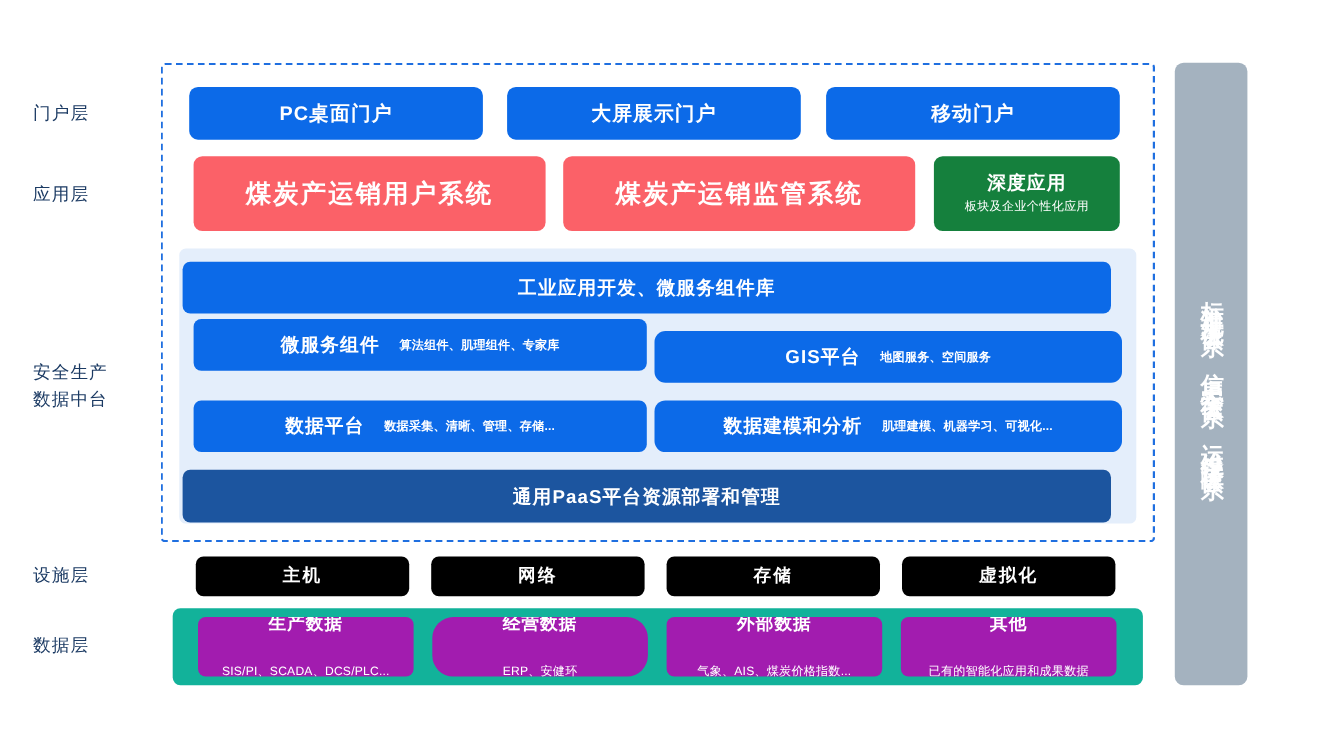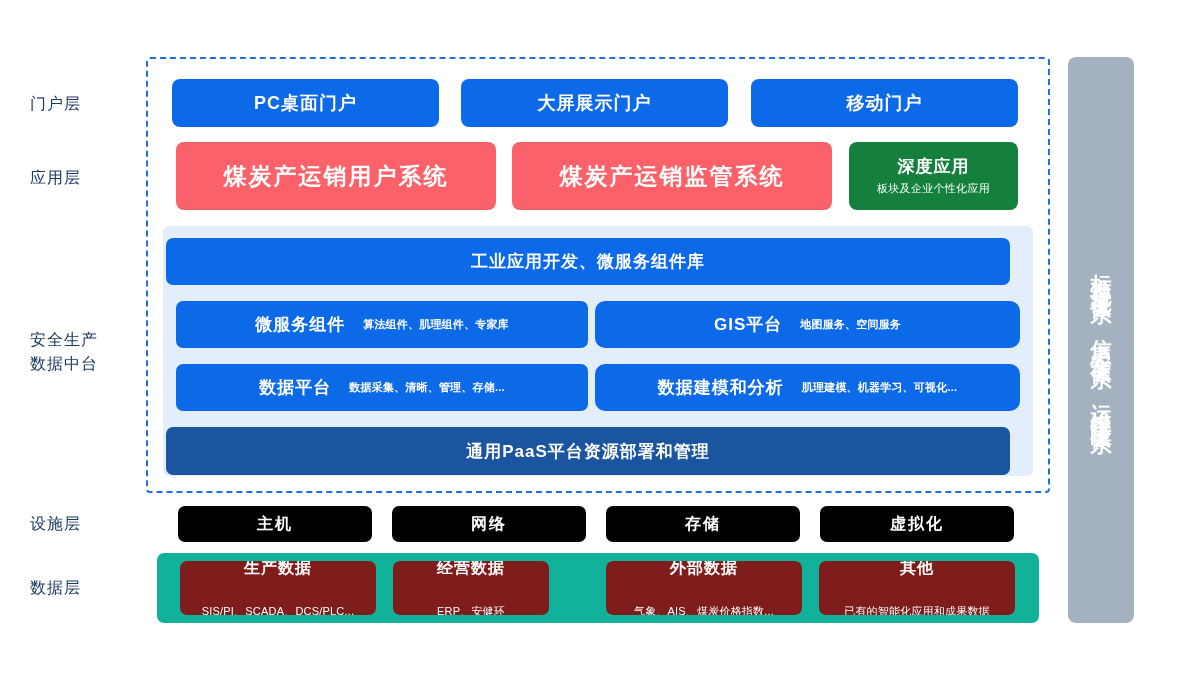--- a/index.html
+++ b/index.html
@@ -167,21 +167,21 @@
     width: 882px;
     height: 70px;
     background: #12b29a;
     border-radius: 7px;
     box-sizing: border-box;
   }
   .data-card {
     position: absolute;
     top: 8px;
     height: 54px;
-    background: #7f1d1d;
+    background: #a21caf;
     border-radius: 7px;
     display: flex;
     flex-direction: column;
     align-items: center;
     justify-content: center;
     color: #ffffff;
     box-sizing: border-box;
     overflow: hidden;
     gap: 24px;
   }
@@ -260,21 +260,21 @@
     <div class="t1">深度应用</div>
     <div class="t2">板块及企业个性化应用</div>
   </div>
 
   <div class="mid-panel">
 
     <div class="mid-card full" style="top:12px;">
       <span class="mid-title">工业应用开发、微服务组件库</span>
     </div>
 
-    <div class="mid-card half-l" style="top:75px;">
+    <div class="mid-card half-l" style="top:64px;">
       <span class="mid-title">微服务组件</span>
       <span class="mid-sub">算法组件、肌理组件、专家库</span>
     </div>
     <div class="mid-card half-r" style="top:75px;">
       <span class="mid-title">GIS平台</span>
       <span class="mid-sub">地图服务、空间服务</span>
     </div>
 
     <div class="mid-card half-l" style="top:138px;">
       <span class="mid-title">数据平台</span>
@@ -302,21 +302,21 @@
   </div>
   <div class="card infra" style="left:820px;width:194px;">
     <div class="t1">虚拟化</div>
   </div>
 
   <div class="data-band">
     <div class="data-card" style="left:23px;width:196px;">
       <div class="t1">生产数据</div>
       <div class="t2">SIS/PI、SCADA、DCS/PLC...</div>
     </div>
-    <div class="data-card" style="left:236px;width:156px;">
+    <div class="data-card" style="left:236px;width:196px;border-radius:19px;">
       <div class="t1">经营数据</div>
       <div class="t2">ERP、安健环</div>
     </div>
     <div class="data-card" style="left:449px;width:196px;">
       <div class="t1">外部数据</div>
       <div class="t2">气象、AIS、煤炭价格指数...</div>
     </div>
     <div class="data-card" style="left:662px;width:196px;">
       <div class="t1">其他</div>
       <div class="t2">已有的智能化应用和成果数据</div>

